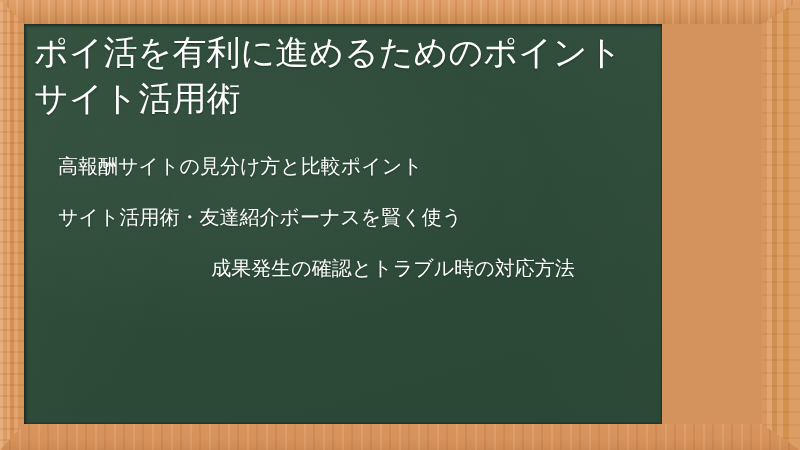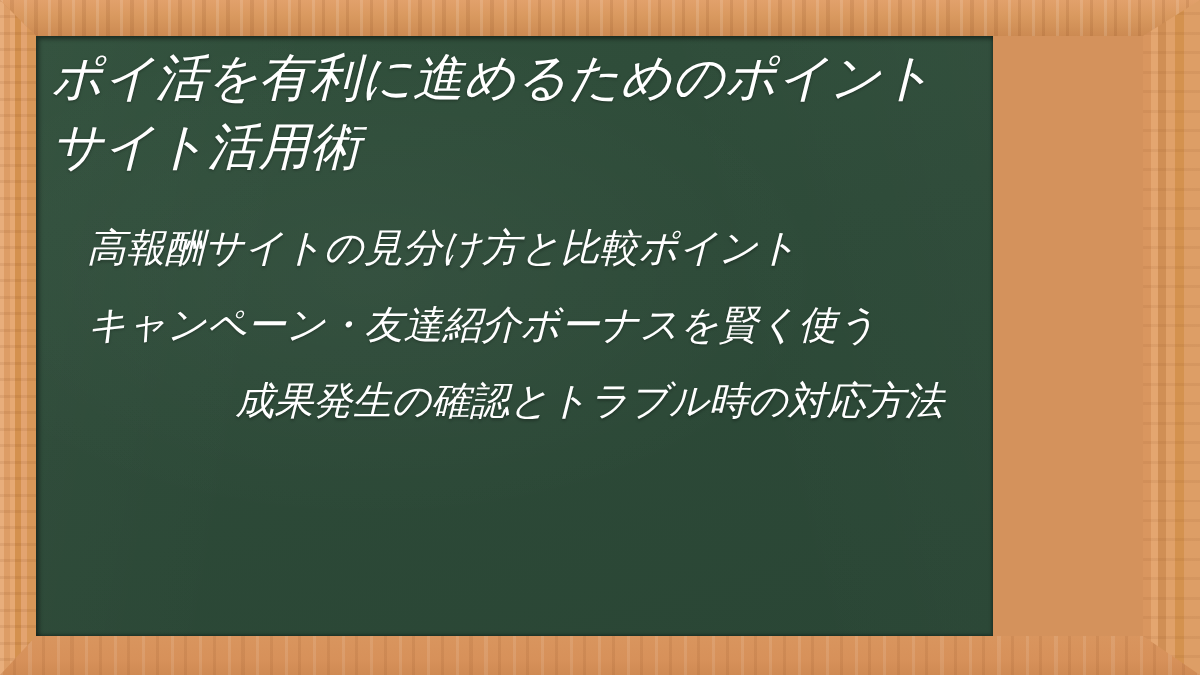--- a/index.html
+++ b/index.html
@@ -78,21 +78,20 @@
     position:absolute;
     left:24px;top:24px;
     width:638px;height:400px;
     background:
       radial-gradient(ellipse 70% 60% at 35% 40%, rgba(255,255,255,0.035) 0%, rgba(255,255,255,0) 70%),
       linear-gradient(165deg,#31503c 0%,#2d4a38 45%,#2a4635 100%);
     box-shadow:
       inset 2px 2px 3px rgba(0,0,0,0.45),
       inset -1px -1px 2px rgba(0,0,0,0.30);
     overflow:hidden;
-    font-style:italic;
   }
 
   
   #board::after{
     content:"";position:absolute;inset:0;pointer-events:none;
     background:
       linear-gradient(100deg, rgba(255,255,255,0.02) 0%, rgba(255,255,255,0) 28%),
       linear-gradient(255deg, rgba(255,255,255,0.018) 0%, rgba(255,255,255,0) 32%);
   }
 
@@ -115,21 +114,21 @@
   #bullet-list{
     position:absolute;
     left:34px;top:128px;
     width:670px;
     margin:0;padding:0;
     list-style:none;
     z-index:3;
   }
   #bullet-list li{
     color:#ffffff;
-    font-size:26px;
+    font-size:20px;
     font-weight:400;
     line-height:28px;
     margin:0 0 23px 0;
     white-space:nowrap;
     text-shadow:0 1px 2px rgba(0,0,0,0.30);
   }
   #bullet-list li:last-child{margin-bottom:0;text-align:center;}
 
   
   #chalk-stick{
@@ -152,20 +151,20 @@
   <div class="plank plank-left"></div>
   <div class="plank plank-right"></div>
 
   <div id="board">
 
     <h1 id="title">ポイ活を有利に進めるためのポイント
 サイト活用術</h1>
 
     <ul id="bullet-list">
       <li>高報酬サイトの見分け方と比較ポイント</li>
-      <li>キャンペーン・友達紹介ボーナスを賢く使う</li>
+      <li>サイト活用術・友達紹介ボーナスを賢く使う</li>
       <li>成果発生の確認とトラブル時の対応方法</li>
     </ul>
 
     <div id="chalk-stick"></div>
 
   </div>
 </div>
 
 </body></html>

